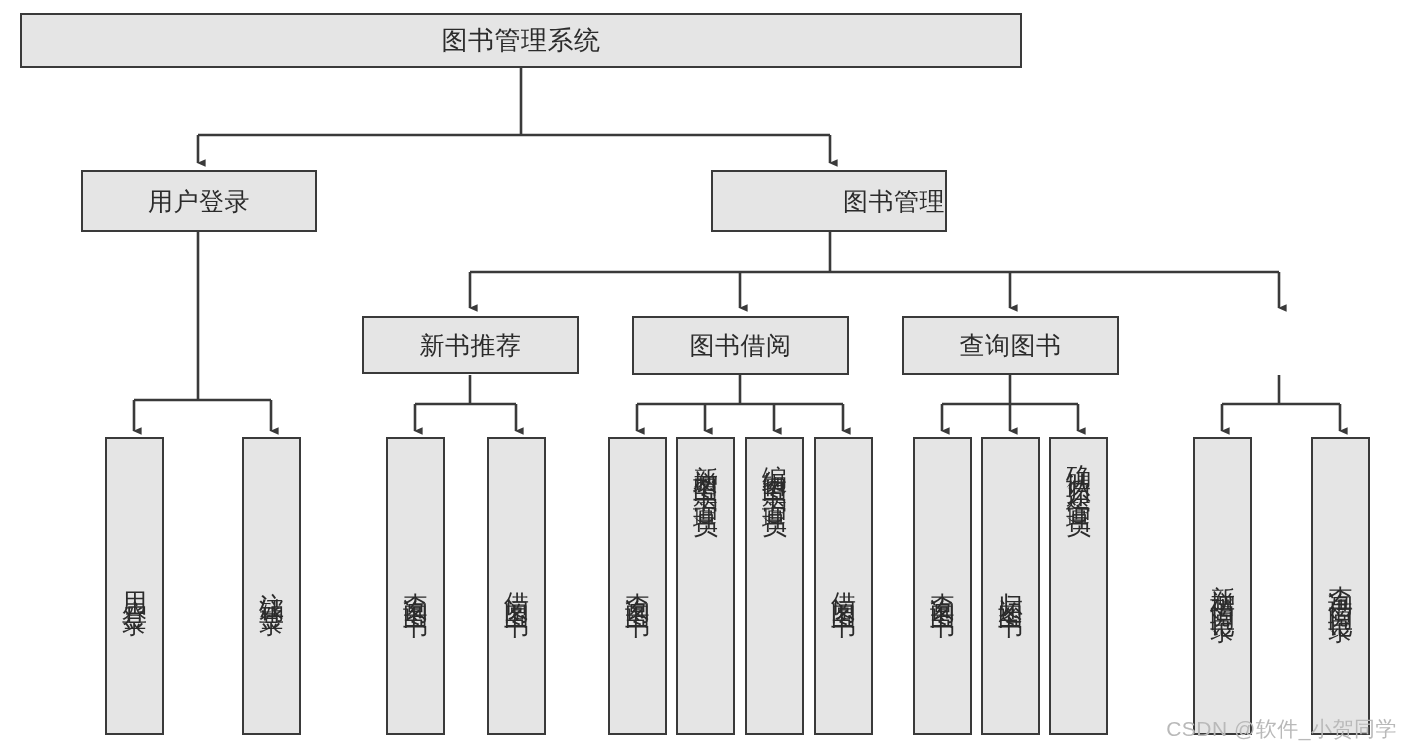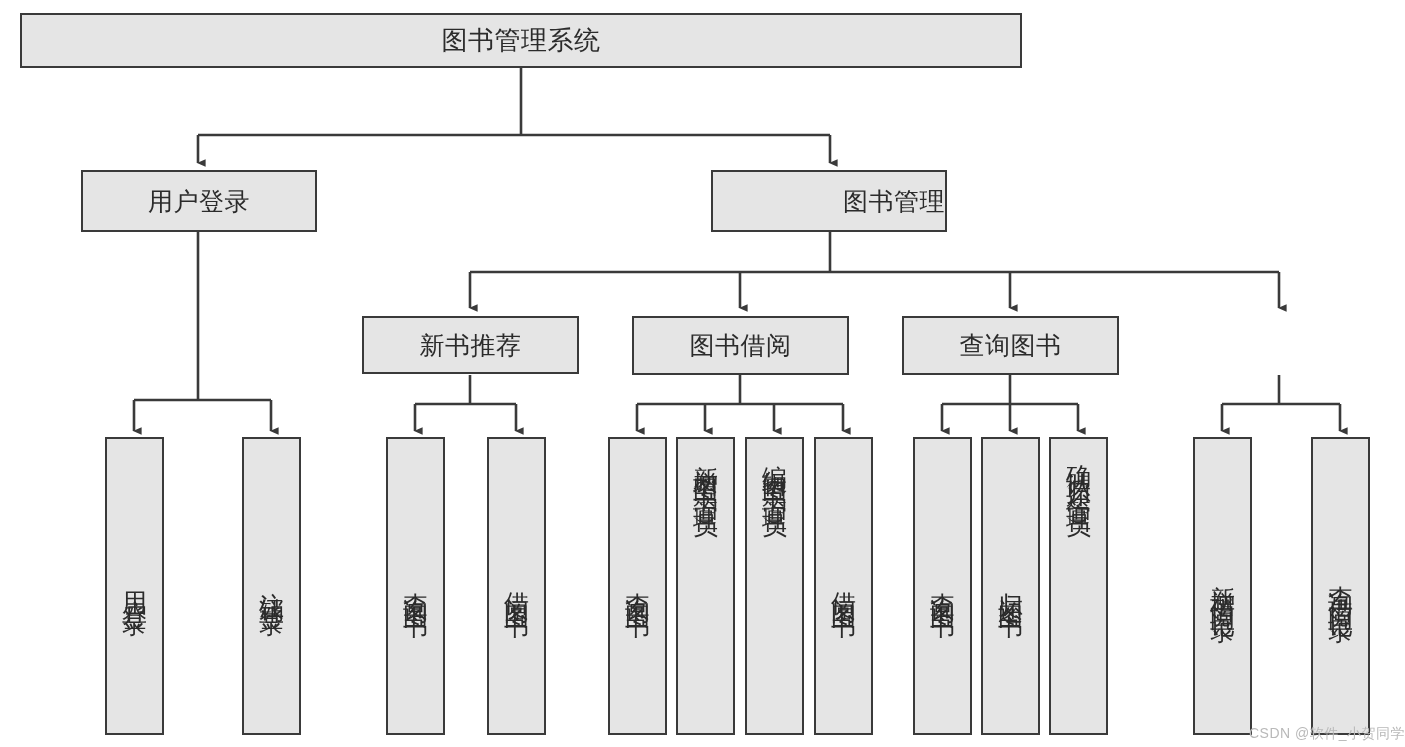--- a/index.html
+++ b/index.html
@@ -64,23 +64,23 @@
     line-height: 1;
     white-space: nowrap;
     margin: 0 auto;
   }
   .node.v.centered {
     align-items: center;
     padding-top: 0;
   }
   .watermark {
     position: absolute;
-    right: 0;
+    right: 8px;
     bottom: 4px;
-    font-size: 14px;
+    font-size: 21px;
     color: #b9b9b9;
     letter-spacing: 0.5px;
     z-index: 5;
     white-space: nowrap;
   }
 </style>
 </head>
 <body>
 
 <div id="canvas">

